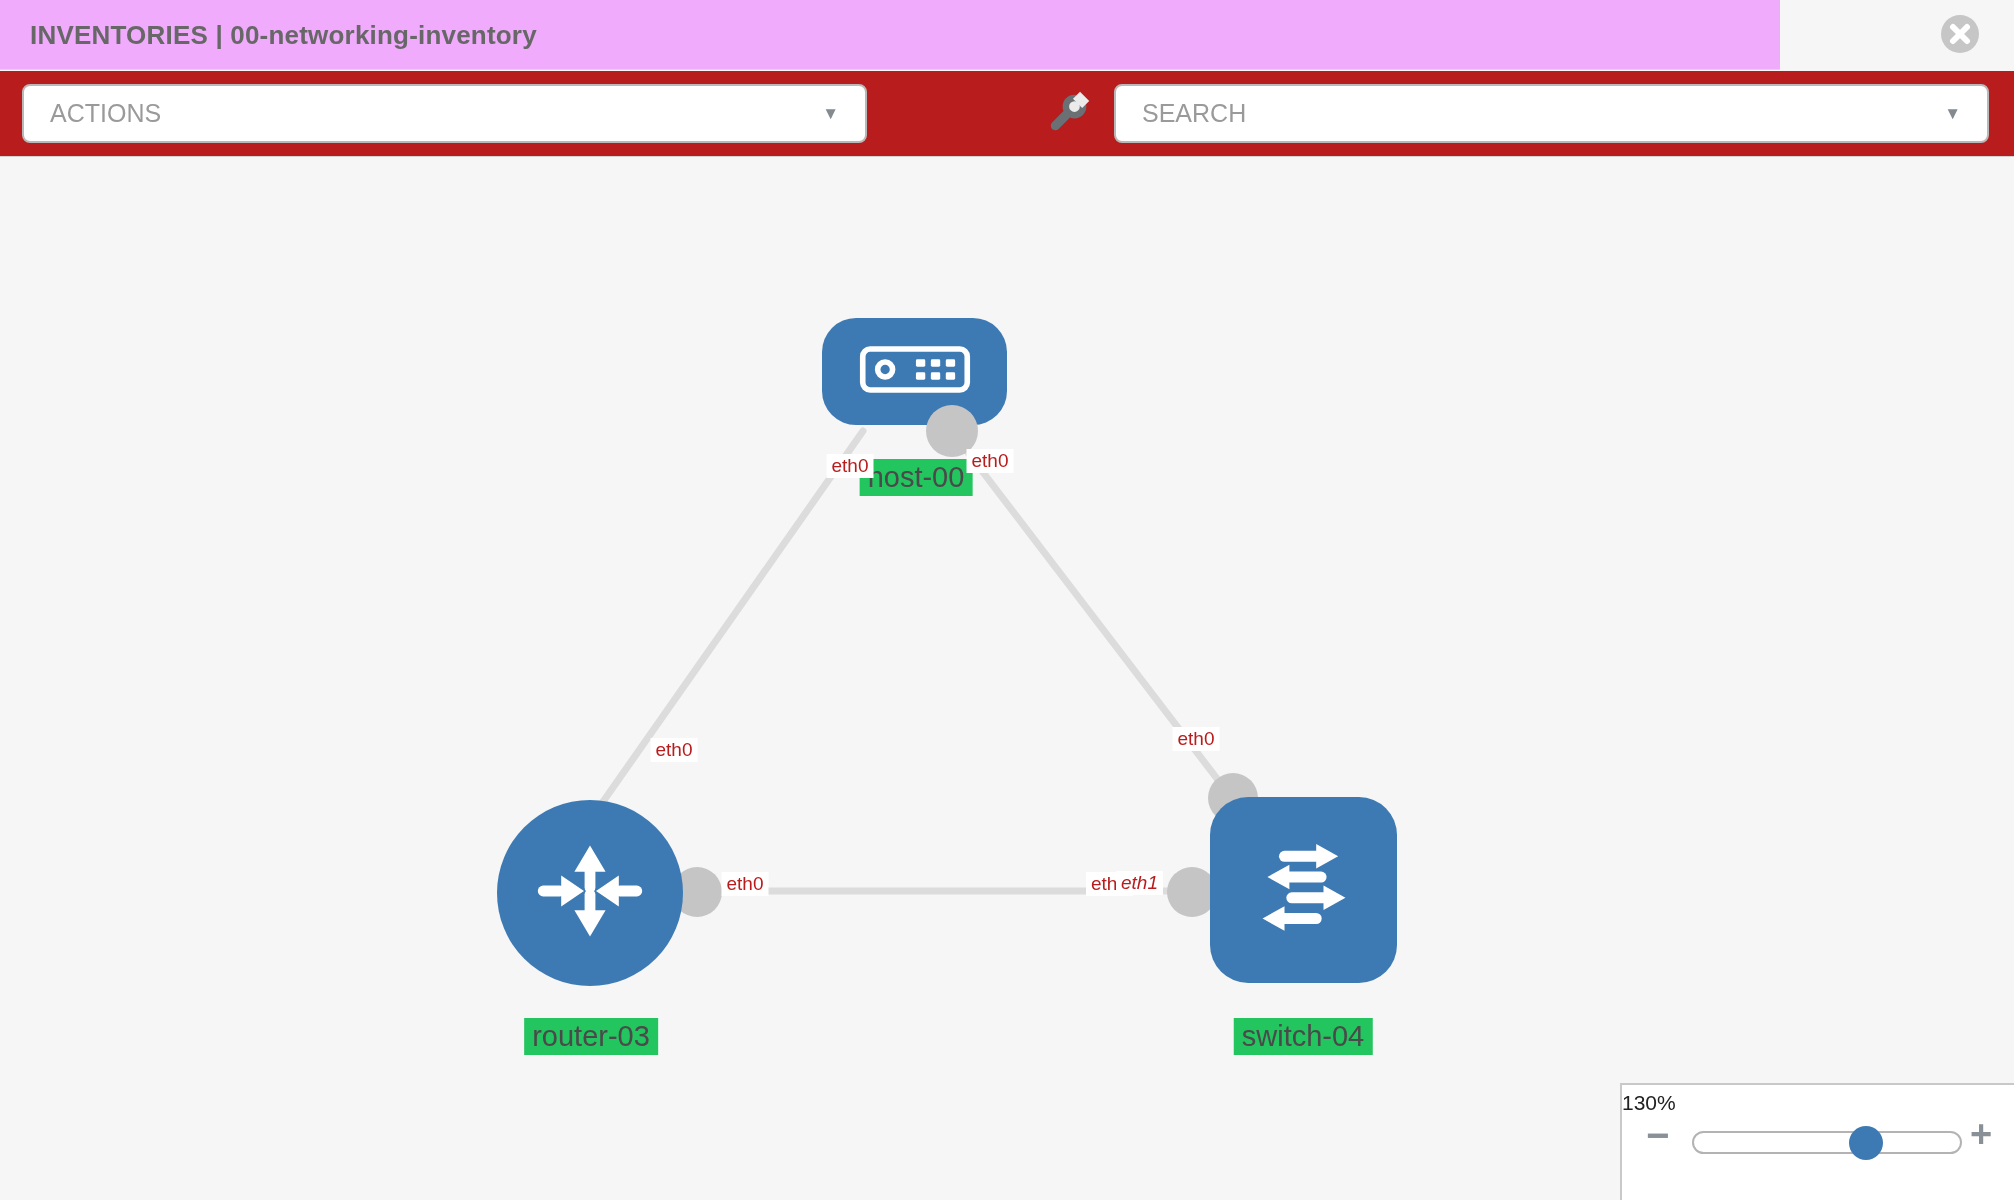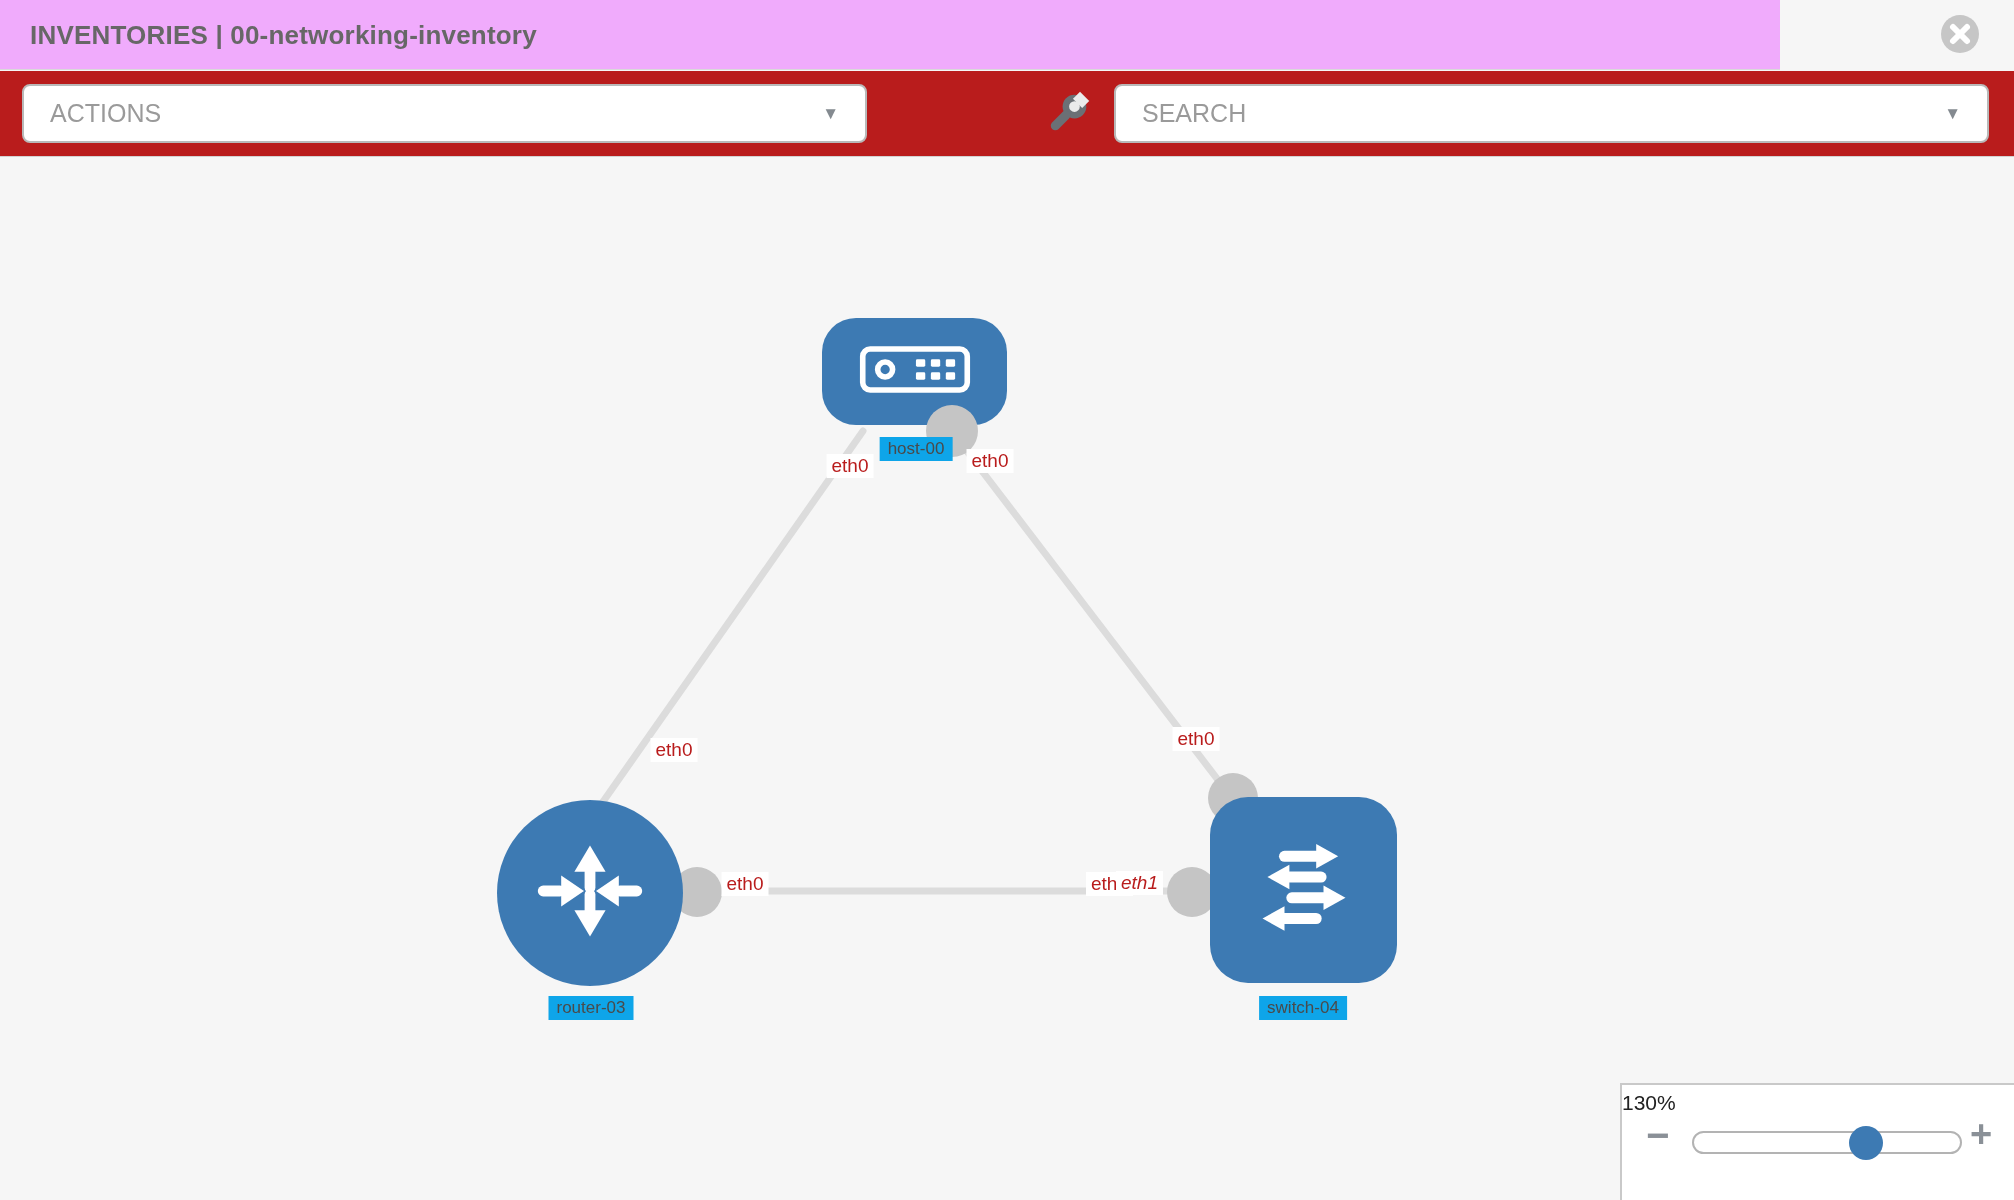--- a/index.html
+++ b/index.html
@@ -36,22 +36,22 @@
 
   .node { position:absolute; background:#3d7ab3; z-index:2;
     display:flex; align-items:center; justify-content:center; cursor:pointer; }
   .node-host   { left:822px; top:318px; width:185px; height:107px; border-radius:34px; }
   .node-router { left:497px; top:800px; width:186px; height:186px; border-radius:50%; }
   .node-switch { left:1210px; top:797px; width:187px; height:186px; border-radius:38px; }
 
   .port-over { position:absolute; left:926px; top:405px; width:52px; height:52px;
     border-radius:50%; background:#c5c5c5; z-index:3; }
 
-  .node-label { position:absolute; transform:translateX(-50%); background:#0ea5e9;
-    padding:2px 8px; font-size:17px; color:#4a4a4a; white-space:nowrap; z-index:4; }
+  .node-label { position:absolute; transform:translateX(-50%); background:#22c55e;
+    padding:2px 8px; font-size:29px; color:#4a4a4a; white-space:nowrap; z-index:4;margin-top:22px; }
   .lbl-host   { left:916px;  top:437px; }
   .lbl-router { left:591px;  top:996px; }
   .lbl-switch { left:1303px; top:996px; }
 
   .if-label { position:absolute; background:#ffffff; padding:1px 5px;
     font-size:19px; color:#b91c1c; white-space:nowrap; z-index:4; }
   .if-center { transform:translateX(-50%); }
   .if-host-left    { left:850px;  top:454px; }
   .if-host-right   { left:990px;  top:449px; }
   .if-router-top   { left:674px;  top:738px; }

